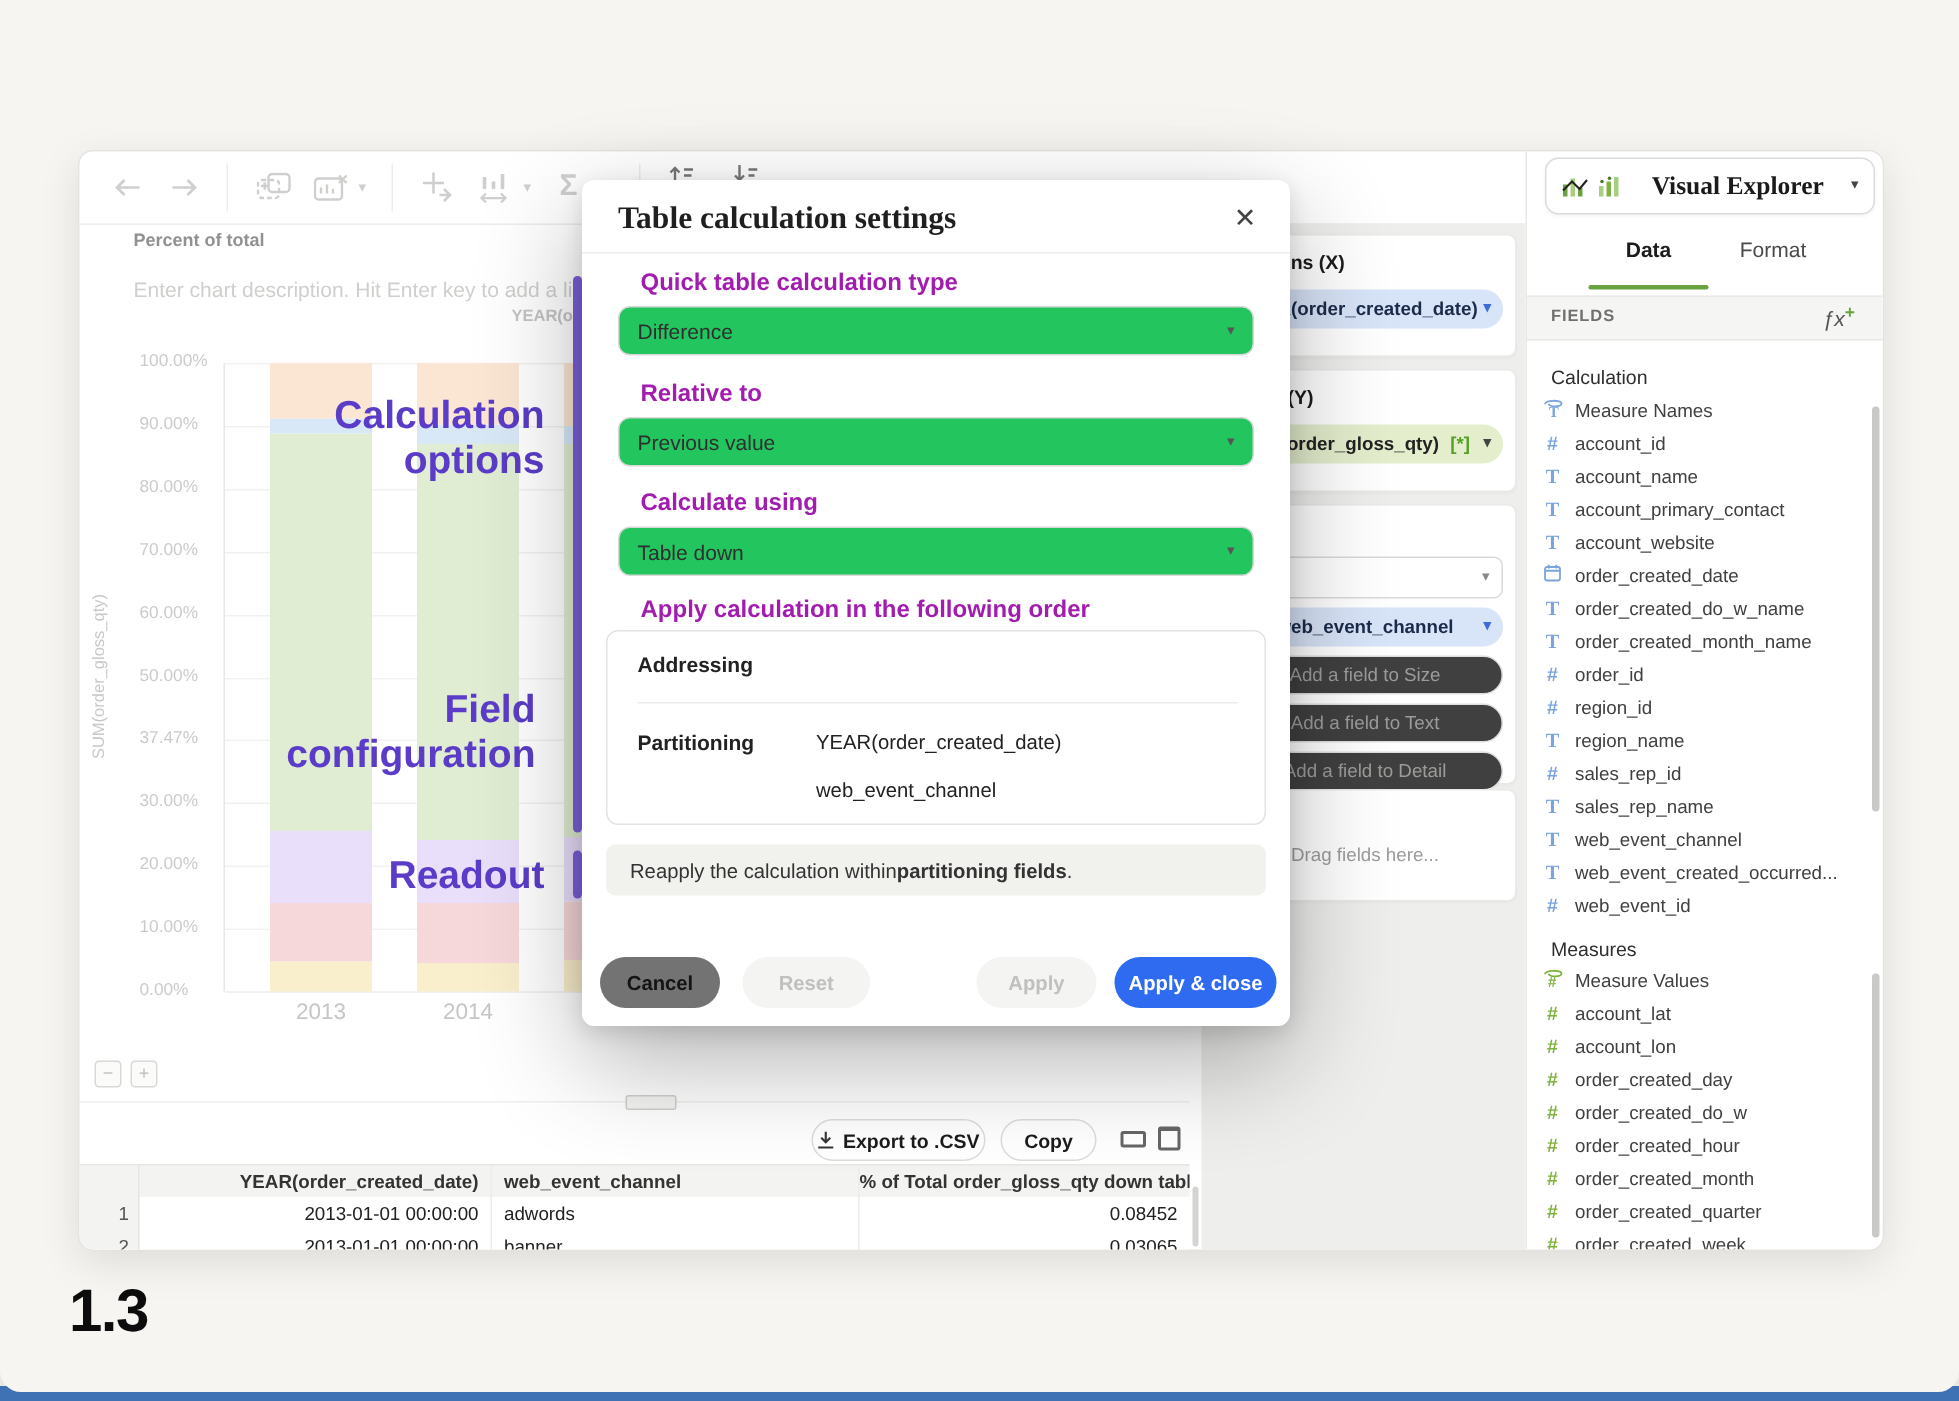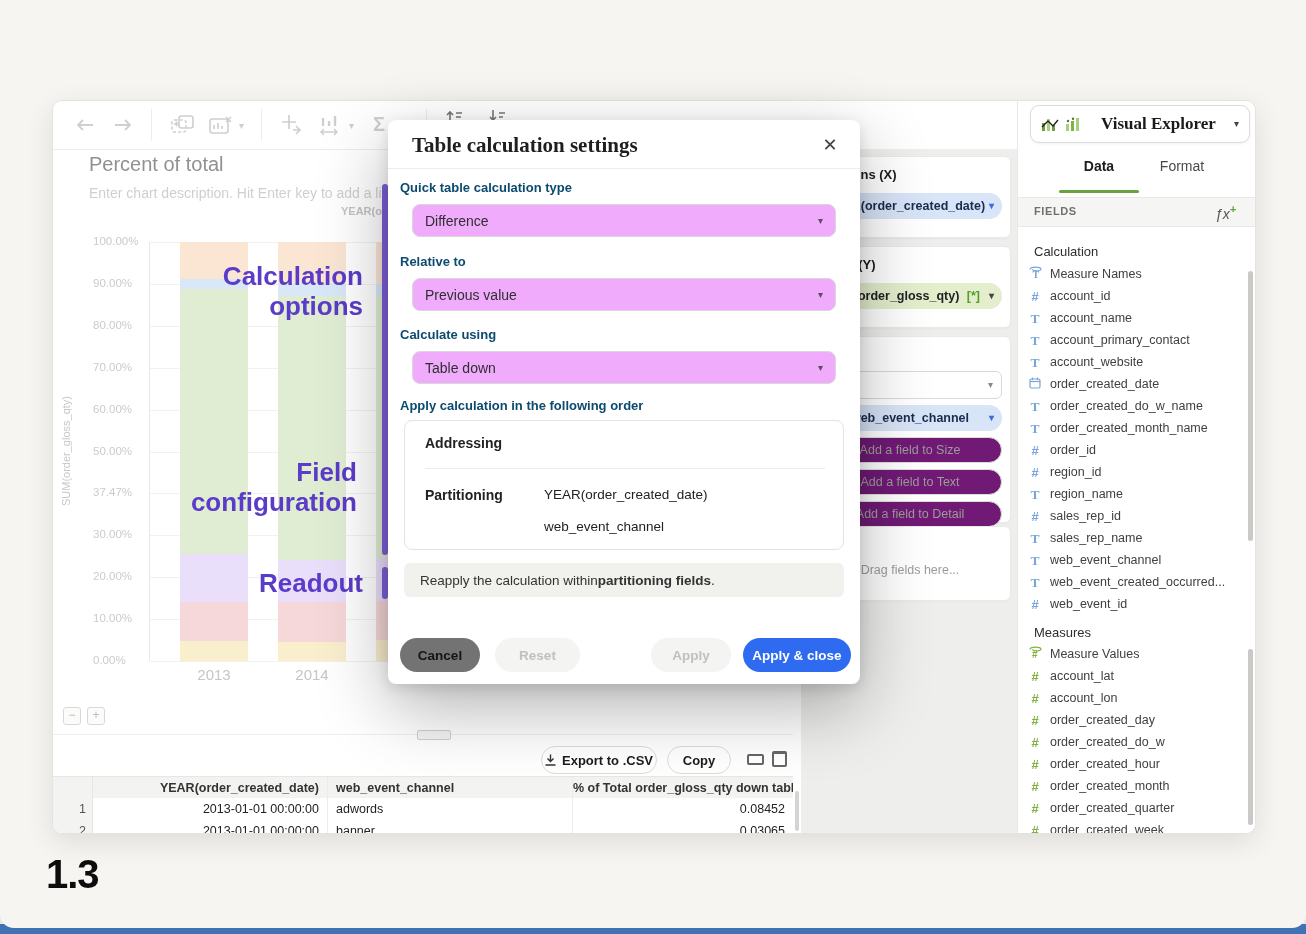--- a/index.html
+++ b/index.html
@@ -8,21 +8,21 @@
   #bottom-bar{left:0;bottom:0;width:1306px;height:10px;background:#3f72b4;}
   #canvas{left:0;top:0;width:1306px;height:928px;background:#f7f5f1;border-radius:0 0 14px 14px;}
   #footnote{left:46px;top:852px;font-size:40px;font-weight:800;color:#0d0d0d;letter-spacing:-1px;}
   
   #win{left:52px;top:100px;width:1202px;height:732px;background:#fff;border:1px solid #e5e3e0;border-radius:10px;box-shadow:0 8px 28px rgba(0,0,0,.10);overflow:hidden;}
   #toolbar{left:0;top:0;width:964px;height:48px;background:#fff;border-bottom:1px solid #ececea;}
   .tbi{position:absolute;color:#cfcfcd;}
   .tbsep{position:absolute;top:8px;width:1px;height:32px;background:#ededeb;}
   .caret{font-size:10px;line-height:1;}
   
-  #chart-title{left:36px;top:52px;font-size:20px;font-weight:400;color:#919191;}
+  #chart-title{left:36px;top:52px;font-size:12px;font-weight:700;color:#919191;}
   #chart-desc{left:36px;top:84px;font-size:14px;color:#cfcfcd;}
   #top-axis-label{left:288px;top:104px;font-size:11px;font-weight:700;color:#c4c4c4;white-space:nowrap;}
   #y-axis-title{left:-126px;top:343px;width:280px;height:14px;text-align:center;font-size:11px;color:#c8c8c8;transform:rotate(-90deg);}
   #yticks{left:40px;top:134px;width:48px;height:440px;}
   .ytick{position:absolute;right:0;width:48px;height:14px;font-size:11.5px;color:#cbcbcb;}
   #plot{left:96px;top:141px;width:252px;height:419px;overflow:visible;border-left:1px solid #e8e8e6;}
   .gline{position:absolute;left:0;width:296px;height:1px;background:#f1f1ef;}
   #xaxis-line{position:absolute;left:0;top:419px;width:296px;height:1px;background:#e8e8e6;}
   .seg{position:absolute;}
   .xtick{position:absolute;top:424px;width:50px;height:18px;text-align:center;font-size:15px;color:#c6c6c6;}
@@ -44,21 +44,21 @@
   .c2{width:245px;text-align:left;padding-left:8px;border-right:1px solid #ececea;}
   .c3{width:220px;text-align:right;padding-right:8px;}
   #table-scroll{left:742px;top:690px;width:4px;height:40px;border-radius:2px;background:#d4d4d2;}
   
   #marks{left:748px;top:48px;width:216px;height:684px;background:#eeeeec;}
   .card{position:absolute;left:8px;width:200px;background:#fff;border:1px solid #e9e9e7;border-radius:6px;box-shadow:0 1px 2px rgba(0,0,0,.03);}
   .card-h{position:absolute;left:10px;top:10px;font-size:13px;font-weight:700;color:#1c1c1c;white-space:nowrap;}
   .pill{position:absolute;left:8px;width:184px;height:26px;border-radius:13px;display:flex;align-items:center;font-weight:700;font-size:12.5px;box-sizing:border-box;}
   .pill-blue{background:#d8e4f8;color:#1c2b4a;padding-left:8px;}
   .pill-green{background:#e4eecd;color:#222;padding-left:8px;}
-  .well{position:absolute;left:8px;width:184px;height:26px;border:1px solid #dedede;border-radius:13px;box-sizing:border-box;color:#9c9c9a;font-size:12.5px;display:flex;align-items:center;justify-content:center;background:#701a75;}
+  .well{position:absolute;left:8px;width:184px;height:26px;border:1px solid #dedede;border-radius:13px;box-sizing:border-box;color:#9c9c9a;font-size:12.5px;display:flex;align-items:center;justify-content:center;background:#404040;}
   .mark-dd{position:absolute;left:8px;top:34px;width:184px;height:28px;border:1px solid #d9d9d7;border-radius:6px;background:#fff;box-sizing:border-box;font-size:12.5px;color:#333;display:flex;align-items:center;padding-left:16px;}
   
   #rpanel{left:964px;top:0;width:238px;height:732px;background:#fff;border-left:1px solid #e8e8e6;}
   #ve-pill{left:12px;top:4px;width:220px;height:38px;border:1px solid #dcdcda;border-radius:9px;background:#fff;box-shadow:0 1px 3px rgba(0,0,0,.06);display:flex;align-items:center;padding:0 10px;box-sizing:border-box;gap:6px;}
   #ve-title{font-family:"Liberation Serif","DejaVu Serif",serif;font-size:17px;font-weight:600;color:#1a1a1a;flex:1;text-align:center;}
   .tab{position:absolute;top:57px;height:22px;font-size:14px;text-align:center;}
   #tab-underline{left:41px;top:89px;width:80px;height:3px;border-radius:2px;background:#67a33f;}
   #fields-row{left:0;top:96px;width:238px;height:30px;background:#f5f5f3;border-top:1px solid #e8e8e6;border-bottom:1px solid #e8e8e6;box-sizing:border-box;}
   #fields-label{left:16px;top:104px;font-size:11px;font-weight:700;letter-spacing:.6px;color:#70706e;}
   #fx-icon{left:197px;top:101px;font-size:14px;color:#555;}
@@ -70,22 +70,22 @@
   .ft{font-family:"Liberation Serif",serif;font-weight:600;font-size:13.5px;}
   .flabel{font-size:12.5px;color:#404040;margin-left:6px;white-space:nowrap;}
   .dimc{color:#7aa4db;}
   .meac{color:#7fb23f;}
   .scroll{position:absolute;left:230px;width:5px;border-radius:3px;background:#c9c9c7;}
   
   #modal{left:388px;top:120px;width:472px;height:564px;background:#fff;border-radius:8px;box-shadow:0 24px 70px rgba(0,0,0,.30),0 4px 14px rgba(0,0,0,.12);z-index:20;}
   #modal-title{left:24px;top:13px;font-family:"Liberation Serif","DejaVu Serif",serif;font-size:21px;font-weight:600;color:#1f1f1f;}
   #modal-close{left:430px;top:13px;width:24px;height:24px;font-size:18px;color:#444;text-align:center;line-height:24px;cursor:pointer;}
   #modal-hdiv{left:0;top:48px;width:472px;height:1px;background:#ececec;}
-  .mlabel{position:absolute;left:12px;font-size:13px;font-weight:700;color:#0c4a6e;}
-  .mselect{position:absolute;left:24px;width:424px;height:33px;border:1px solid #d8d8d8;border-radius:8px;box-sizing:border-box;background:#f0abfc;display:flex;align-items:center;font-size:14px;color:#2f2f2f;padding-left:12px;}
+  .mlabel{position:absolute;left:39px;font-size:16px;font-weight:700;color:#a21caf;}
+  .mselect{position:absolute;left:24px;width:424px;height:33px;border:1px solid #d8d8d8;border-radius:8px;box-sizing:border-box;background:#22c55e;display:flex;align-items:center;font-size:14px;color:#2f2f2f;padding-left:12px;}
   .mselect .caret{position:absolute;right:12px;color:#555;}
   #order-box{left:16px;top:300px;width:440px;height:130px;border:1px solid #e3e3e3;border-radius:8px;box-sizing:border-box;}
   #order-div{left:20px;top:47px;width:400px;height:1px;background:#ebebeb;}
   .obold{position:absolute;left:20px;font-size:14px;font-weight:700;color:#222;}
   .oval{position:absolute;left:139px;font-size:13.5px;color:#222;}
   #note-strip{left:16px;top:443px;width:440px;height:34px;background:#f1f1ee;border-radius:6px;box-sizing:border-box;font-size:13.5px;color:#333;display:flex;align-items:center;padding-left:16px;}
   .mbtn{position:absolute;top:518px;height:34px;border-radius:17px;font-size:13.5px;font-weight:700;display:flex;align-items:center;justify-content:center;border:none;}
   #btn-cancel{left:12px;width:80px;background:#737373;color:#141414;}
   #btn-reset{left:107px;width:85px;background:#f4f4f2;color:#c0c0c0;}
   #btn-apply{left:263px;width:80px;background:#f4f4f2;color:#c0c0c0;}

